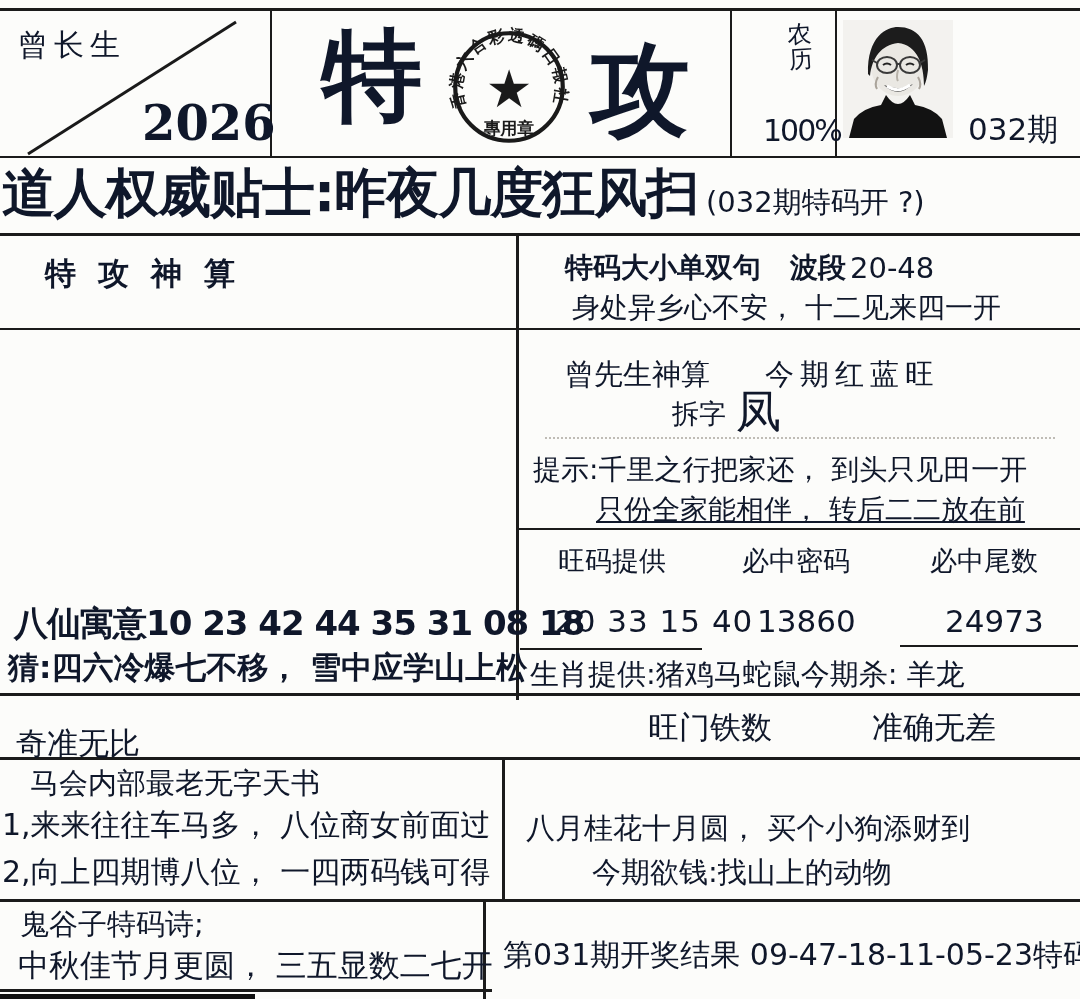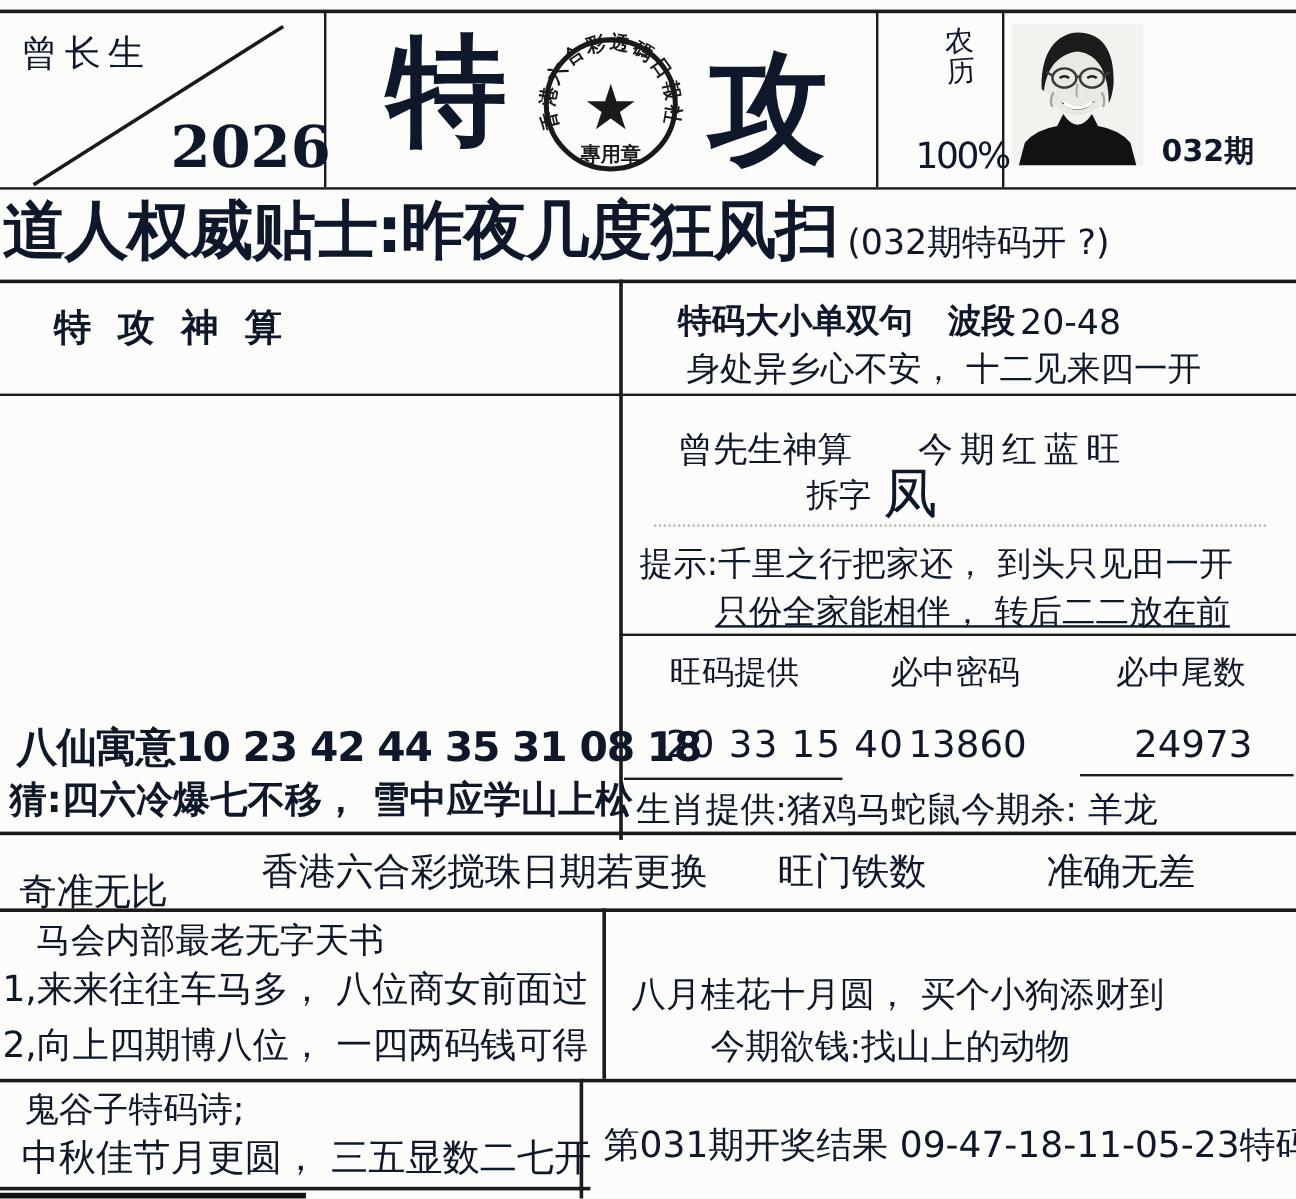--- a/index.html
+++ b/index.html
@@ -13,21 +13,21 @@
   .vl{position:absolute;background:#1b1b1b;width:3px;}
   .serif{font-family:"DejaVu Serif","Liberation Serif",serif;}
 
   
   .author{left:18px;top:28px;font-size:30px;letter-spacing:6px;}
   .year{left:142px;top:96px;font-size:48px;font-weight:bold;}
   .title-char{position:absolute;font-size:100px;font-family:"DejaVu Serif","Liberation Serif",serif;font-weight:bold;}
   .stamp{position:absolute;left:446px;top:24px;width:126px;height:126px;}
   .lunar{left:788px;top:22px;font-size:24px;line-height:25px;white-space:normal;width:28px;transform:rotate(-4deg);}
   .percent{left:735px;top:114px;font-size:30px;letter-spacing:-2px;margin-left:28px;}
-  .issue{left:968px;top:112px;font-size:25px;font-weight:bold;}
+  .issue{left:968px;top:112px;font-size:31px;}
   .photo{position:absolute;left:843px;top:20px;width:110px;height:118px;}
 
   
   .headline-main{left:2px;top:163px;font-size:53px;font-weight:bold;letter-spacing:-1px;}
   .headline-paren{left:706px;top:186px;font-size:29px;}
 
   
   .lp-title{left:45px;top:256px;font-size:31px;letter-spacing:22px;font-weight:bold;}
   .verses{position:absolute;left:20px;top:331px;width:480px;text-align:center;}
   .verses div{font-size:52px;font-weight:bold;line-height:68px;letter-spacing:2px;}
@@ -167,21 +167,20 @@
   <span class="t th0">旺码提供</span>
   <span class="t th1">必中密码</span>
   <span class="t th2">必中尾数</span>
   <span class="t tv0">20 33 15 40</span>
   <span class="t tv1">13860</span>
   <span class="t tv2">24973</span>
 
   <span class="t zodiac">生肖提供:猪鸡马蛇鼠今期杀:  羊龙</span>
 
   <span class="t mb0">奇准无比</span>
-  <span class="t mb1">香港六合彩搅珠日期若更换</span>
   <span class="t mb2">旺门铁数</span>
   <span class="t mb3">准确无差</span>
 
   <span class="t ts-title">马会内部最老无字天书</span>
   <span class="t ts-l1">1,来来往往车马多， 八位商女前面过</span>
   <span class="t ts-l2">2,向上四期博八位， 一四两码钱可得</span>
 
   <span class="t mh-l1">八月桂花十月圆， 买个小狗添财到</span>
   <span class="t mh-l2">今期欲钱:找山上的动物</span>
 

